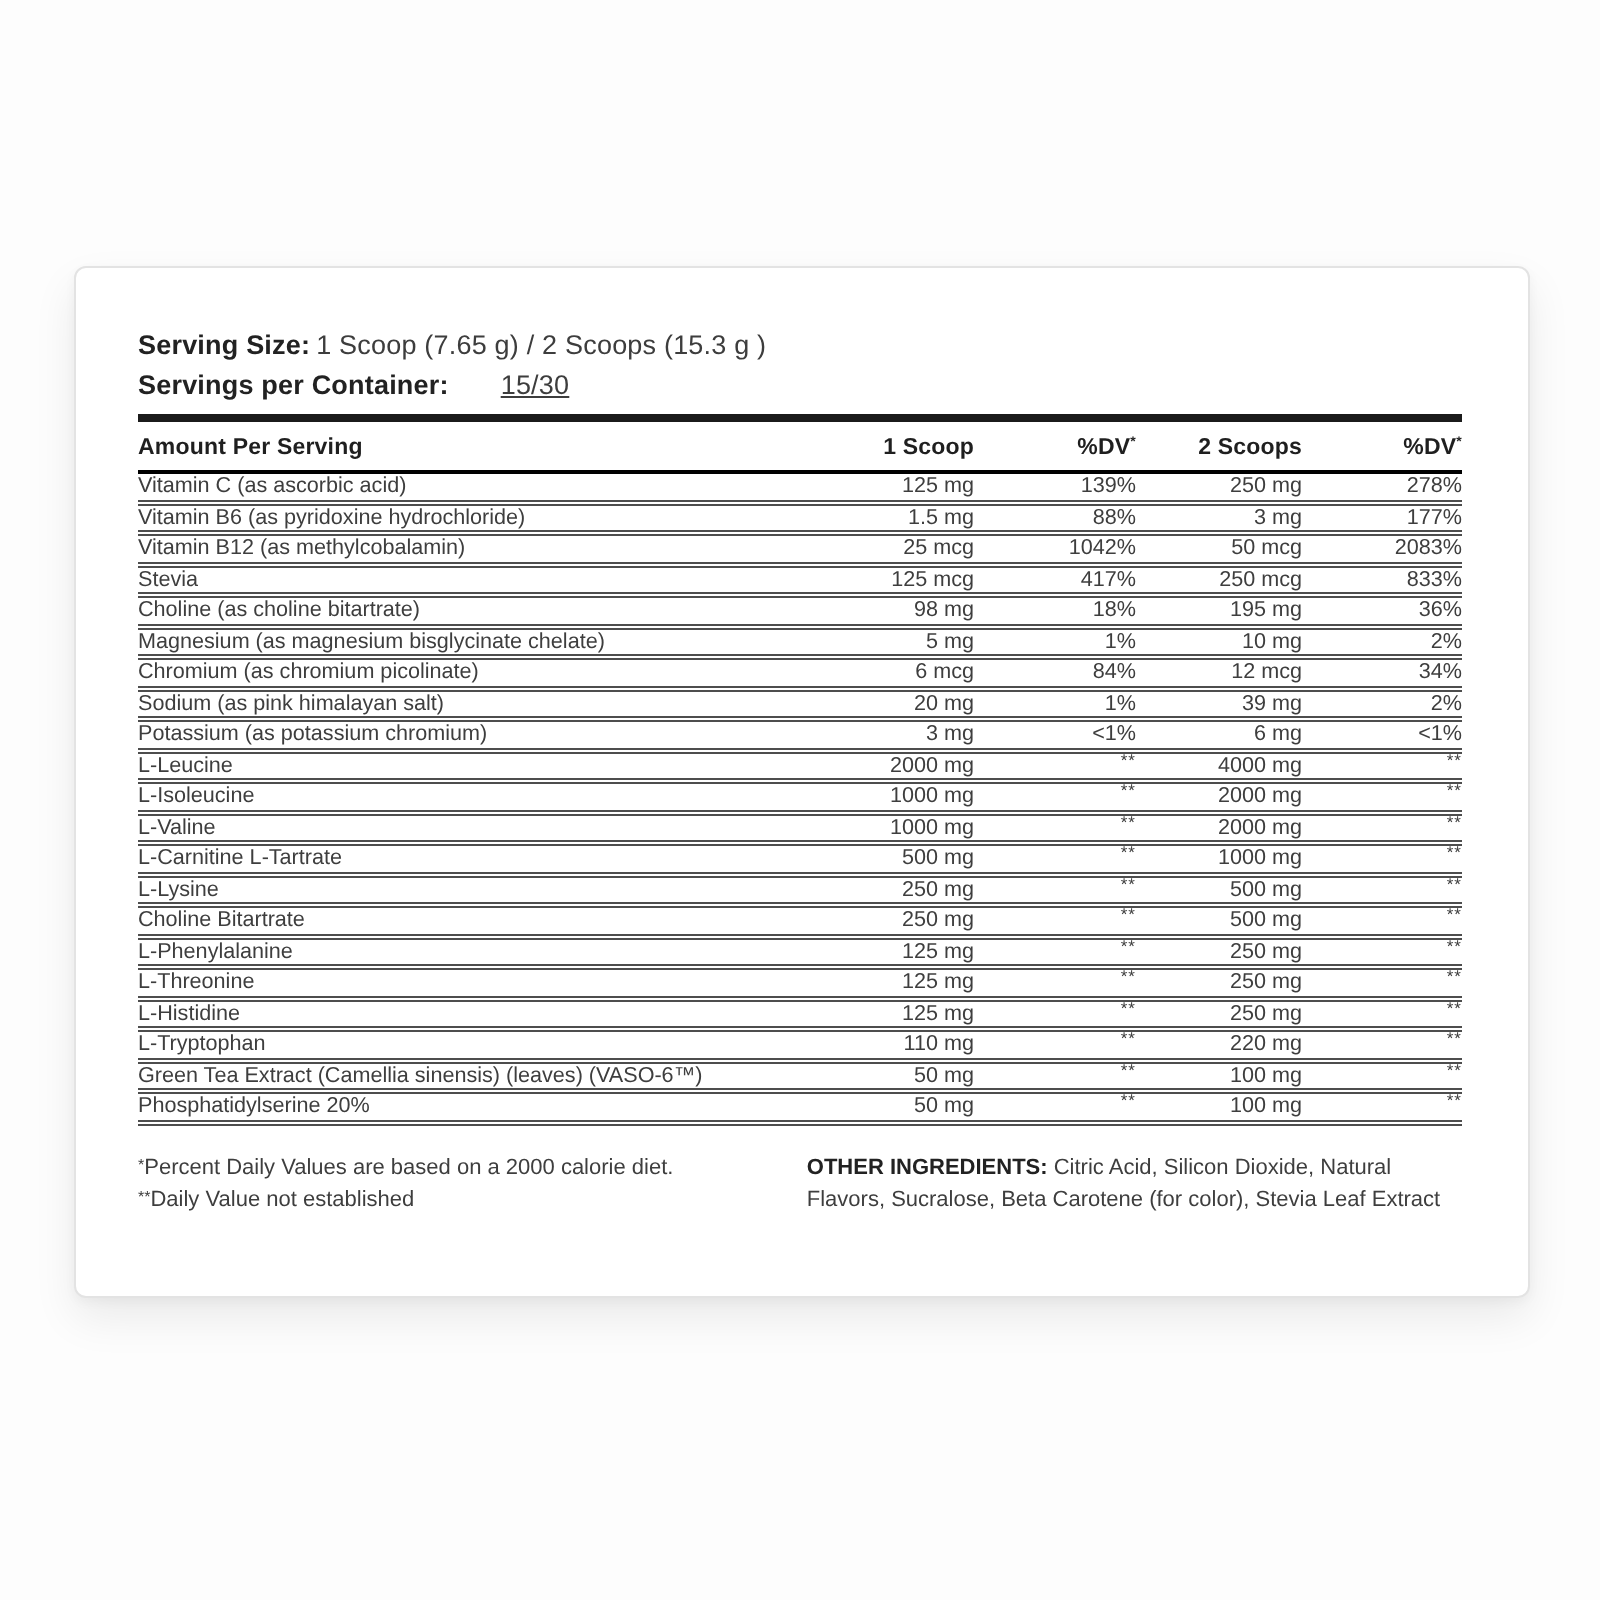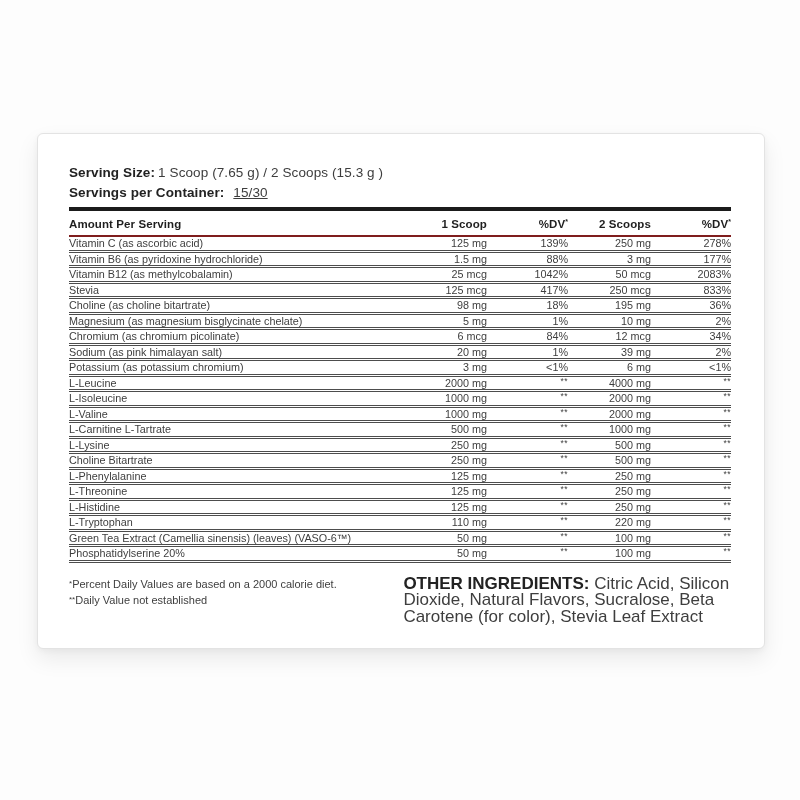--- a/index.html
+++ b/index.html
@@ -26,21 +26,21 @@
     padding: 29px 33px 0 31px;
   }
   .serving-line {
     font-size: 13.5px;
     line-height: 19.5px;
     color: #3d3d3d;
     letter-spacing: 0.1px;
   }
   .b { font-weight: bold; color: #222222; }
   .serv-val { margin-left: 3px; }
-  .serv-val-wide { margin-left: 9px; text-decoration: underline; }
+  .serv-val-wide { margin-left: 26px; text-decoration: underline; }
   .thick-bar {
     height: 4px;
     background: #1b1b1b;
     margin-top: 5px;
   }
   table.facts {
     width: 100%;
     border-collapse: collapse;
     table-layout: fixed;
   }
@@ -48,21 +48,21 @@
   col.c-a1 { width: 92px; }
   col.c-d1 { width: 81px; }
   col.c-a2 { width: 83px; }
   col.c-d2 { width: 80px; }
   table.facts thead th {
     font-size: 11.5px;
     font-weight: bold;
     color: #1f1f1f;
     text-align: right;
     padding: 7px 0 5px 0;
-    border-bottom: 2px solid #7f1d1d;
+    border-bottom: 2px solid #000000;
     letter-spacing: 0.1px;
     line-height: 12px;
   }
   table.facts thead th.name { text-align: left; }
   table.facts tbody td {
     font-size: 10.8px;
     line-height: 11px;
     color: #3e3e3e;
     padding: 1px 0 0.5px 0;
     border-bottom: 3px double #4d4d4d;
@@ -89,21 +89,21 @@
     margin-top: 13px;
   }
   .foot-left {
     width: 345px;
     font-size: 11px;
     line-height: 16.5px;
     color: #3e3e3e;
   }
   .foot-right {
     width: 338px;
-    font-size: 17px;
+    font-size: 11px;
     line-height: 16.5px;
     color: #3e3e3e;
   }
   sup.note-mark {
     font-size: 8px;
     line-height: 0;
     vertical-align: 2px;
   }
 </style>
 </head>

